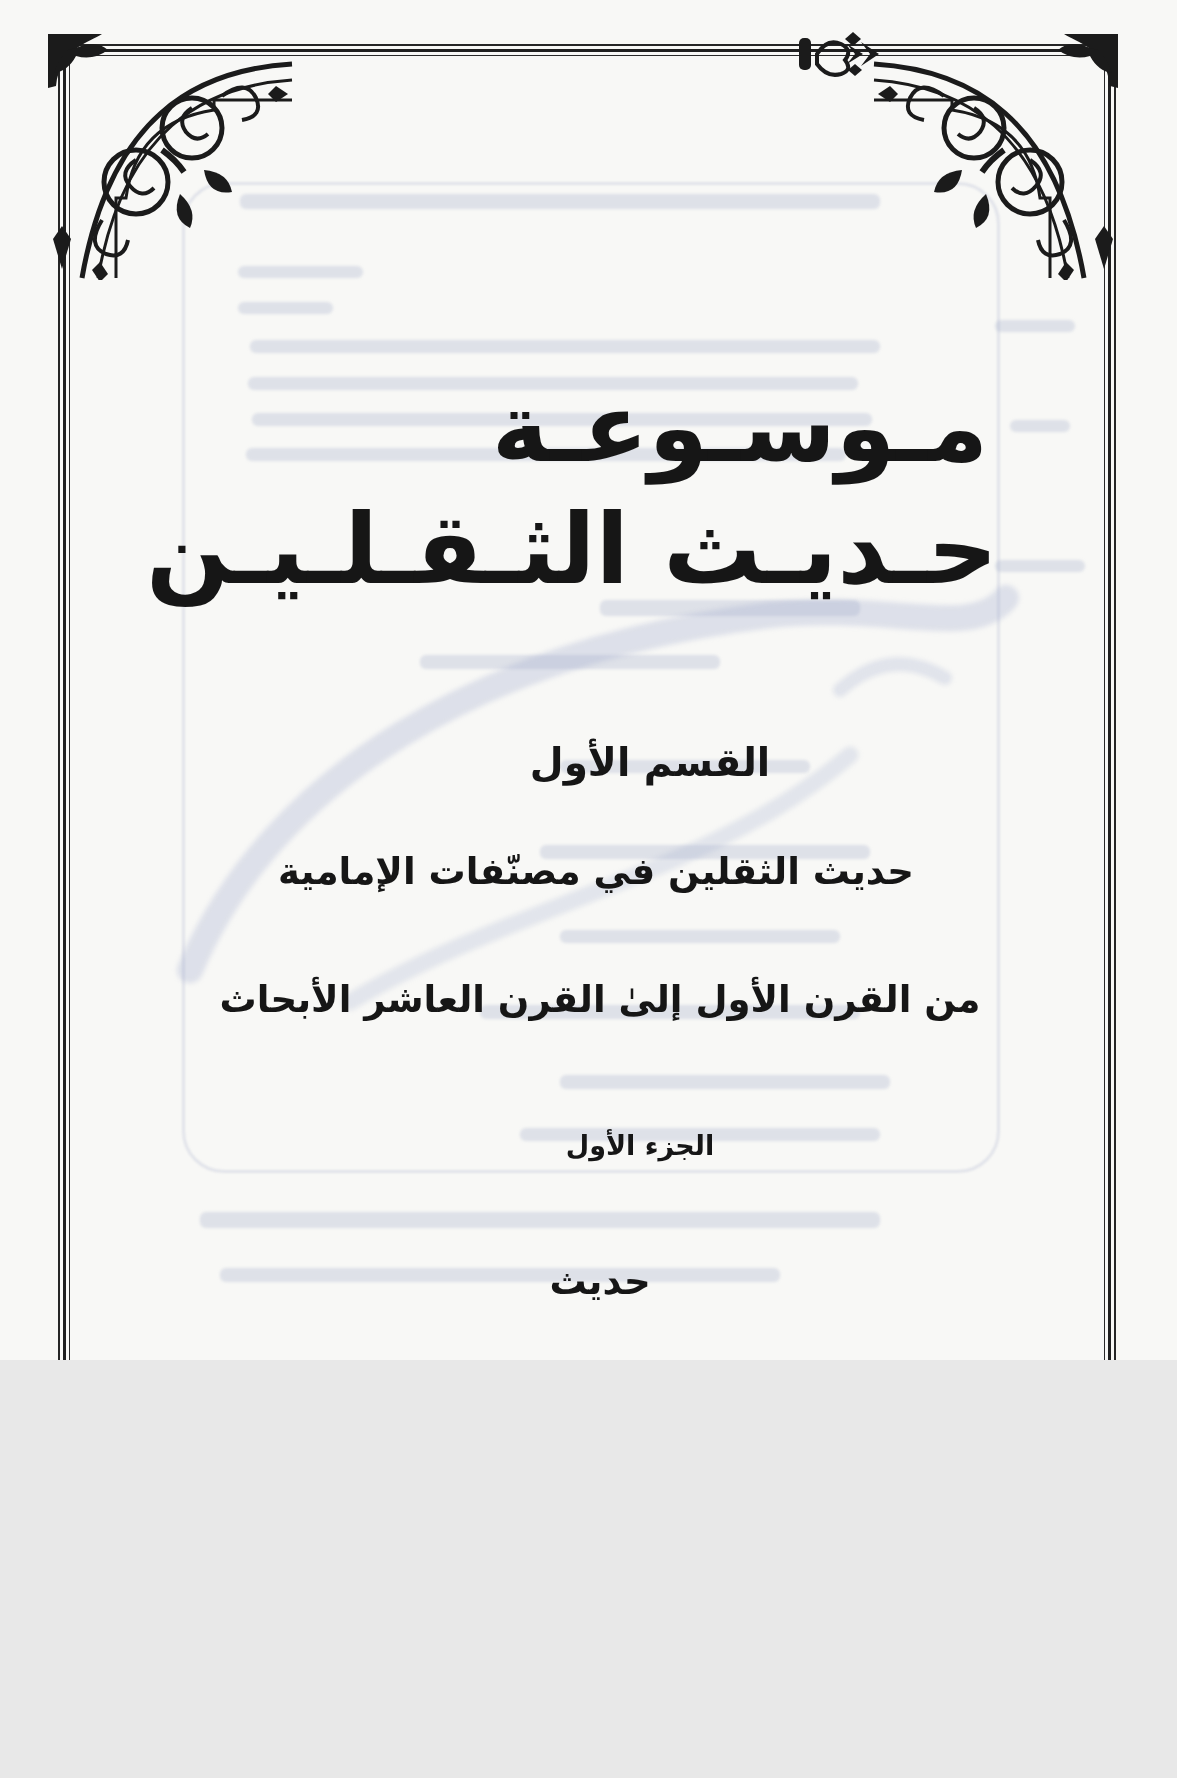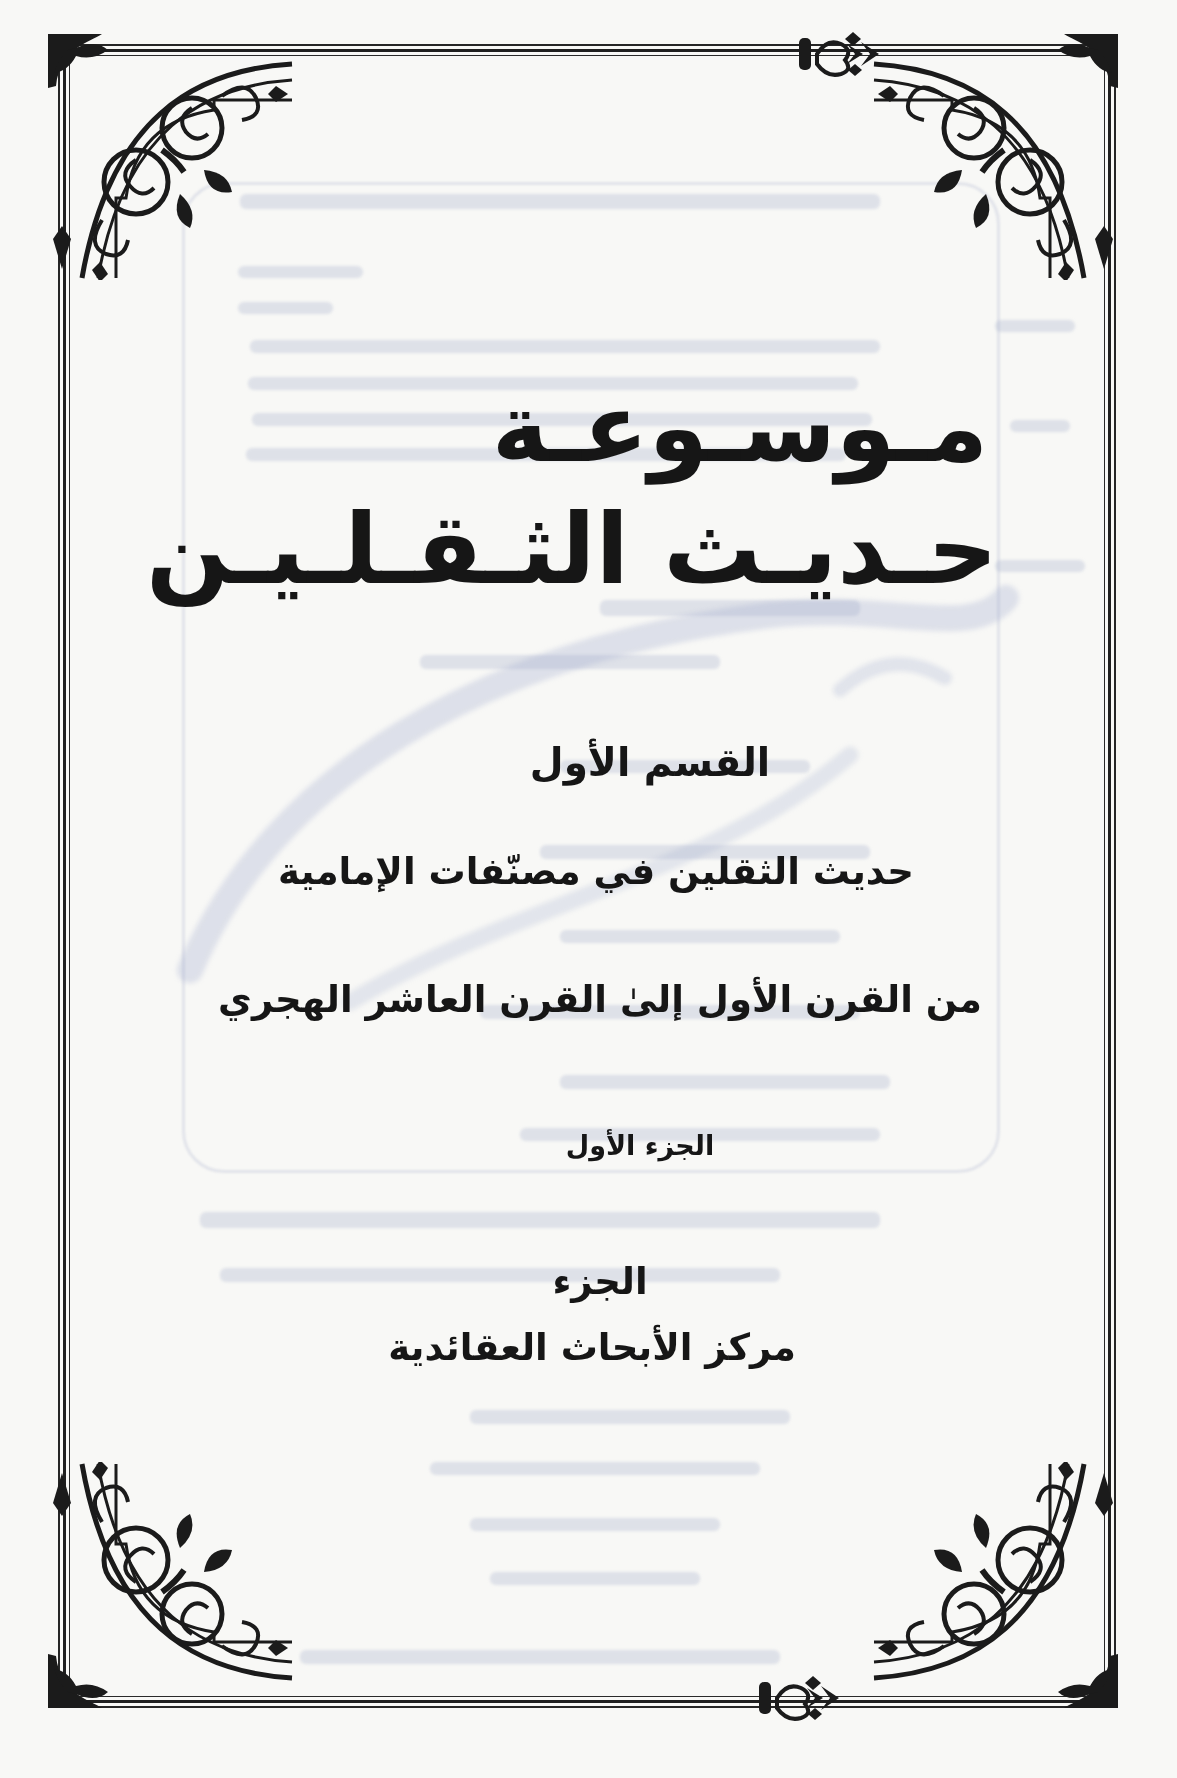--- a/index.html
+++ b/index.html
@@ -1,18 +1,18 @@
 <!DOCTYPE html>
 <html lang="ar"><head>
 <meta charset="utf-8">
 <style>
   html,body{margin:0;padding:0;background:#e8e8e8;}
   .page{
     position:relative;
-    width:1177px;height:1778px;
+    width:1177px;height:1360px;
     margin:0 auto;
     background:#f8f8f6;
     overflow:hidden;
     font-family:"DejaVu Sans", sans-serif;
     color:#1b1b1b;
   }
 
   
   .frame{position:absolute;left:58px;top:44px;width:1054px;height:1660px;border:2px solid #262626;z-index:2;}
   .frame .mid{position:absolute;inset:3px;border:3px solid #202020;}
@@ -201,18 +201,17 @@
       <path d="M66,12 l18,12 l-18,12 l9,-12 Z" fill="#1b1b1b"></path>
       <path d="M58,2 l8,7 l-8,7 l-8,-7 Z" fill="#1b1b1b"></path>
       <path d="M60,34 l7,6 l-7,6 l-7,-6 Z" fill="#1b1b1b"></path>
     </svg>
   </div>
 
   <div class="txt t-series1">مـوسـوعـة</div>
   <div class="txt t-series2">حـديـث الثـقـلـيـن</div>
   <div class="txt t-sub1">حديث الثقلين في مصنّفات الإمامية</div>
   <div class="txt t-part">القسم الأول</div>
-  <div class="txt t-sub2">من القرن الأول إلىٰ القرن العاشر الهجري</div>
+  <div class="txt t-sub2">من القرن الأول إلىٰ القرن العاشر الأبحاث</div>
   <div class="txt t-volume">الجزء الأول</div>
-  <div class="txt t-by">الجزء</div>
-  <div class="txt t-author">مركز الأبحاث العقائدية</div>
+  <div class="txt t-by">حديث</div>
 
 </div>
 
 </body></html>

